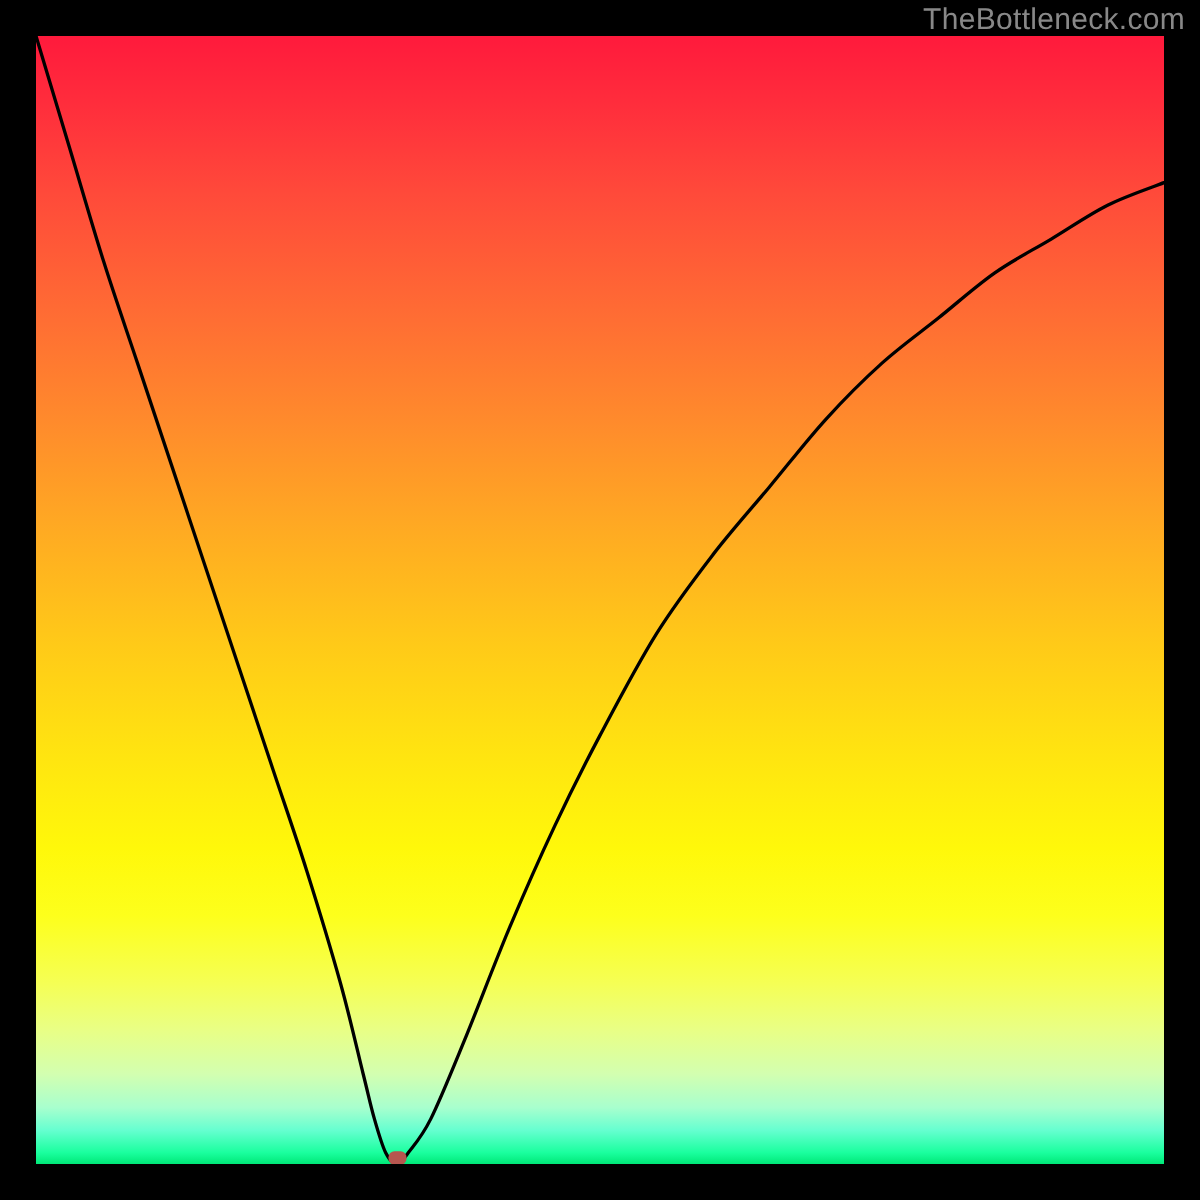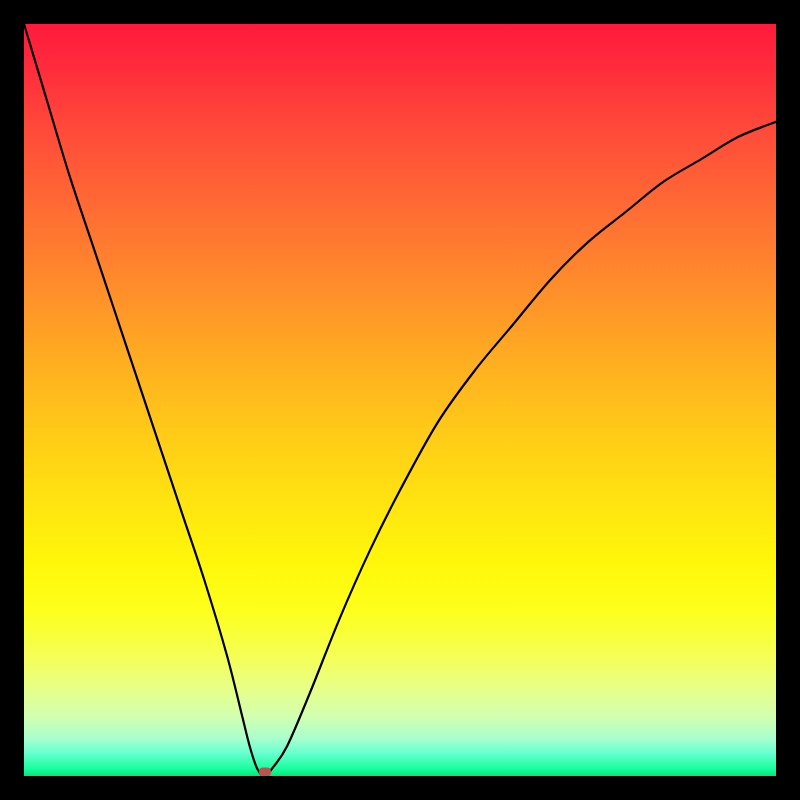--- a/index.html
+++ b/index.html
@@ -78,13 +78,14 @@
 <body>
 
 <div class="frame">
   <div class="plot-area">
     <div class="gradient"></div>
     <svg class="curve" viewBox="0 0 752 752" preserveAspectRatio="none">
       <path id="curve-path" d="M 0.00 0.00 C 3.76 12.53, 15.04 50.13, 22.56 75.20 C 30.08 100.27, 37.60 126.59, 45.12 150.40 C 52.64 174.21, 60.16 195.52, 67.68 218.08 C 75.20 240.64, 82.72 263.20, 90.24 285.76 C 97.76 308.32, 105.28 330.88, 112.80 353.44 C 120.32 376.00, 127.84 398.56, 135.36 421.12 C 142.88 443.68, 150.40 466.24, 157.92 488.80 C 165.44 511.36, 172.96 532.67, 180.48 556.48 C 188.00 580.29, 196.77 609.12, 203.04 631.68 C 209.31 654.24, 214.32 676.80, 218.08 691.84 C 221.84 706.88, 223.09 713.15, 225.60 721.92 C 228.11 730.69, 230.61 739.47, 233.12 744.48 C 235.63 749.49, 238.13 752.00, 240.64 752.00 C 243.15 752.00, 244.40 749.49, 248.16 744.48 C 251.92 739.47, 256.93 734.45, 263.20 721.92 C 269.47 709.39, 276.99 690.59, 285.76 669.28 C 294.53 647.97, 305.81 617.89, 315.84 594.08 C 325.87 570.27, 335.89 547.71, 345.92 526.40 C 355.95 505.09, 364.72 487.55, 376.00 466.24 C 387.28 444.93, 401.07 418.61, 413.60 398.56 C 426.13 378.51, 438.67 362.21, 451.20 345.92 C 463.73 329.63, 476.27 315.84, 488.80 300.80 C 501.33 285.76, 513.87 269.47, 526.40 255.68 C 538.93 241.89, 551.47 229.36, 564.00 218.08 C 576.53 206.80, 589.07 198.03, 601.60 188.00 C 614.13 177.97, 626.67 166.69, 639.20 157.92 C 651.73 149.15, 664.27 142.88, 676.80 135.36 C 689.33 127.84, 701.87 119.07, 714.40 112.80 C 726.93 106.53, 745.73 100.27, 752.00 97.76" fill="none" stroke="#000000" stroke-width="2.2" stroke-linejoin="round" stroke-linecap="round"></path>
     </svg>
     <div class="marker" id="min-marker" style="left: 240.64px; top: 748px; background: rgb(182, 86, 79);"></div>
   </div>
+  <div class="watermark">TheBottleneck.com</div>
 </div>
 
 </body></html>

